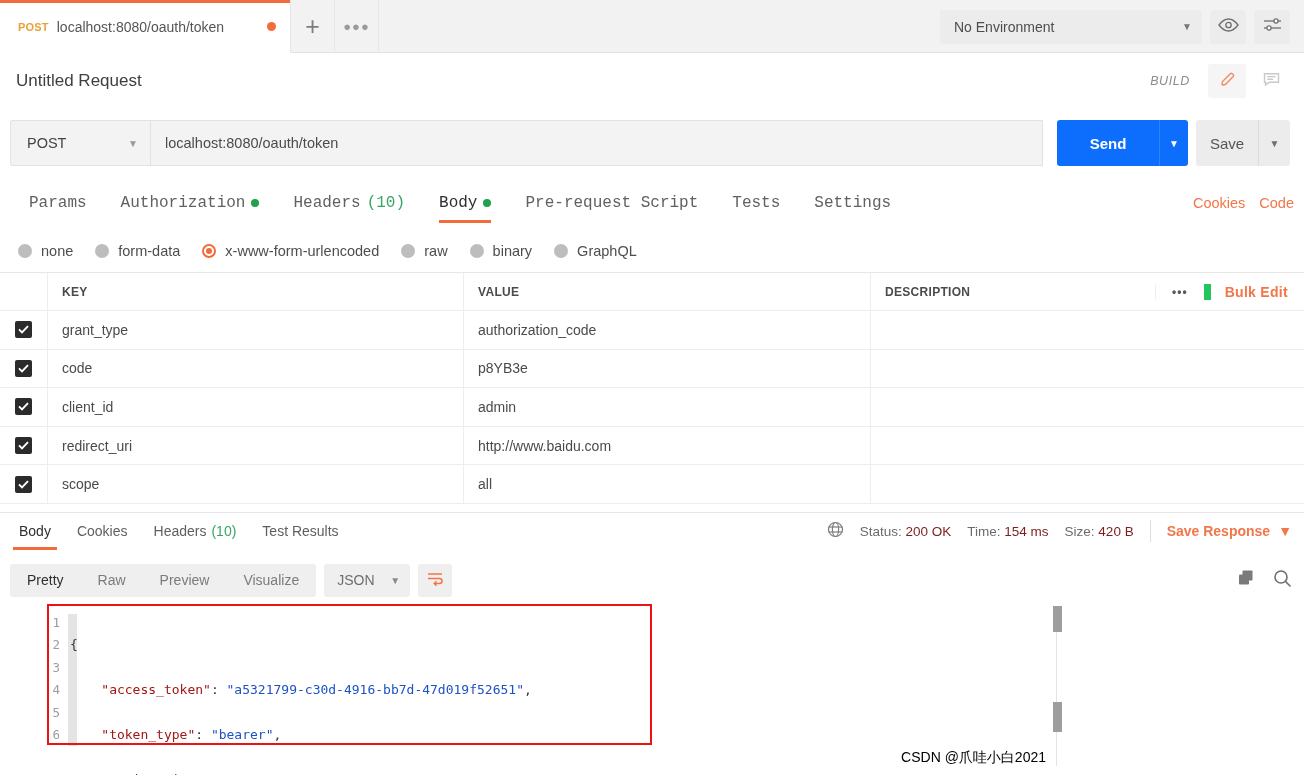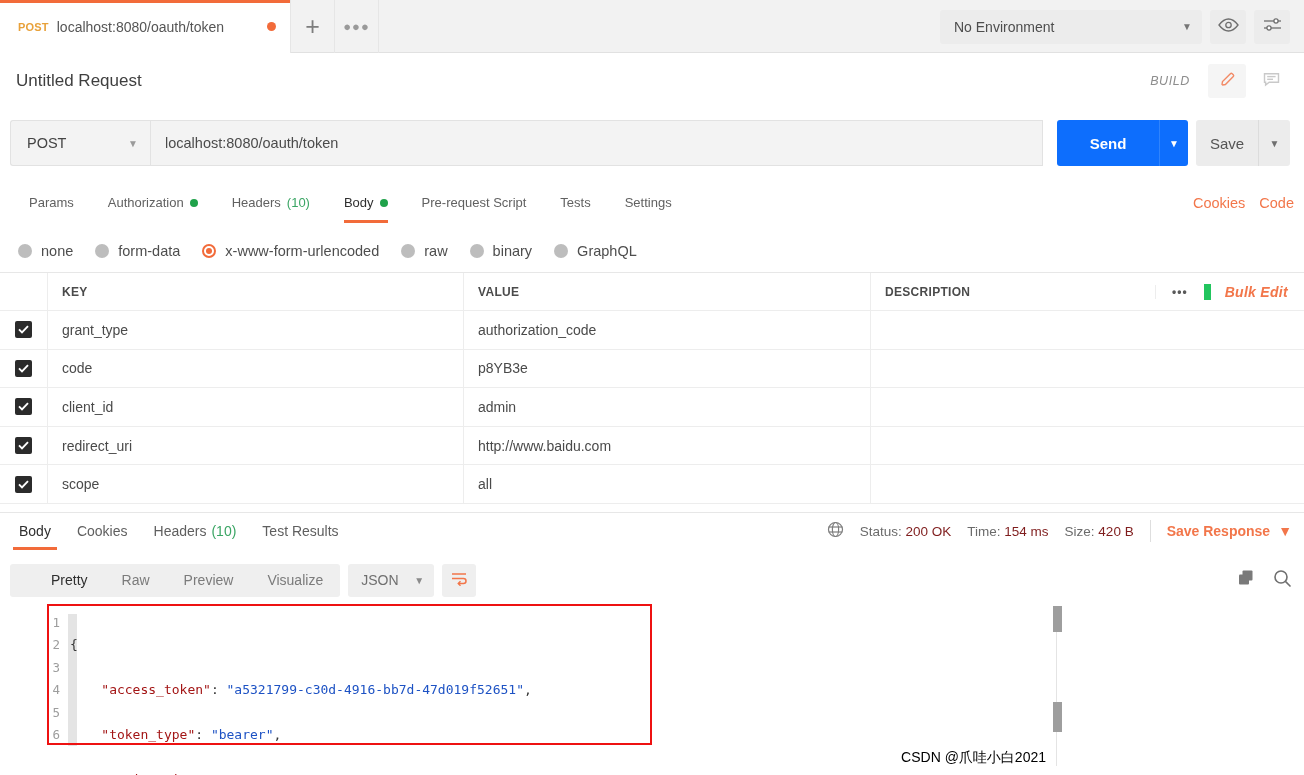--- a/index.html
+++ b/index.html
@@ -122,21 +122,21 @@
     border-left: 1px solid #dcdcdc; border-radius: 0 3px 3px 0; font-size: 10px;
   }
 
   
   .req-tabs {
     position: absolute; top: 183px; left: 0; width: 1304px; height: 39px;
     display: flex; align-items: center; padding-left: 12px;
   }
   .rtab {
     position: relative; height: 39px; display: flex; align-items: center; gap: 6px;
-    padding: 0 17px; font-size: 13px; color: #616161; white-space: nowrap;
+    padding: 0 17px; font-size: 16px; color: #616161; white-space: nowrap; font-family: Liberation Mono, monospace;
   }
   .rtab.active { color: #2f2f2f; }
   .rtab.active::after {
     content: ""; position: absolute; left: 17px; right: 17px; bottom: -1px; height: 3px;
     background: #f26b3a;
   }
   .gdot { width: 8px; height: 8px; border-radius: 50%; background: #1fa24a; display:inline-block; }
   .count { color: #3aa564; }
   .tabs-right { margin-left: auto; display: flex; gap: 14px; padding-right: 10px; }
   .link-orange { color: #f2764a; font-size: 14.5px; }
@@ -170,21 +170,21 @@
   .c-val   { width: 407px; border-right: 1px solid #ededed; }
   .c-desc  { flex: 1; }
   .kvrow.head .cell { font-size: 12px; font-weight: bold; color: #4b4b4b; letter-spacing: .3px; }
   .chk {
     width: 17px; height: 17px; background: #2b2b2b; border-radius: 2px;
     display: flex; align-items: center; justify-content: center;
   }
   .chk svg { display: block; }
   .head-actions { margin-left: auto; display: flex; align-items: center; }
   .hdots { padding: 0 16px; color: #5a5a5a; letter-spacing: 1px; font-size: 12px; border-left: 1px solid #ededed; }
-  .bulk { padding: 0 16px 0 14px; color: #f2764a; font-size: 14px; border-left: 7px solid #22c55e; font-style: italic; }
+  .bulk { padding: 0 16px 0 14px; color: #f2764a; font-size: 14px; border-left: 7px solid #22c55e; }
 
   
   .resp-tabs {
     position: absolute; top: 512px; left: 0; width: 1304px; height: 37px;
     border-top: 1px solid #e7e7e7;
     display: flex; align-items: center; padding-left: 6px;
   }
   .retab {
     position: relative; height: 37px; display: flex; align-items: center; gap: 5px;
     padding: 0 13px; font-size: 14px; color: #5f5f5f;
@@ -197,21 +197,21 @@
   .meta-val { color: #7f1d1d; }
   .divider-v { width: 1px; height: 22px; background: #dedede; }
   .save-resp { color: #f2764a; font-weight: bold; font-size: 14px; display: flex; align-items: center; gap: 8px; }
 
   .resp-toolbar {
     position: absolute; top: 559px; left: 0; width: 1304px; height: 42px;
     display: flex; align-items: center; padding: 0 12px 0 10px; gap: 8px;
   }
   .seg { display: flex; background: #efefef; border-radius: 3px; height: 33px; align-items: center; }
   .seg-item { padding: 0 17px; font-size: 14px; color: #7b7b7b; line-height: 33px; }
-  .seg-item.active { color: #2f2f2f; margin-left: 24px; }
+  .seg-item.active { color: #2f2f2f; }
   .json-sel {
     background: #efefef; border-radius: 3px; height: 33px; width: 86px;
     display: flex; align-items: center; padding: 0 10px 0 13px; font-size: 14px; color: #6f6f6f;
   }
   .json-sel .c { margin-left: auto; font-size: 10px; color:#8b8b8b; }
   .wrap-btn {
     background: #efefef; border-radius: 3px; width: 34px; height: 33px;
     display: flex; align-items: center; justify-content: center; color: #f2764a;
   }
   .tb-right { margin-left: auto; display: flex; align-items: center; gap: 18px; color: #7a7a7a; }

